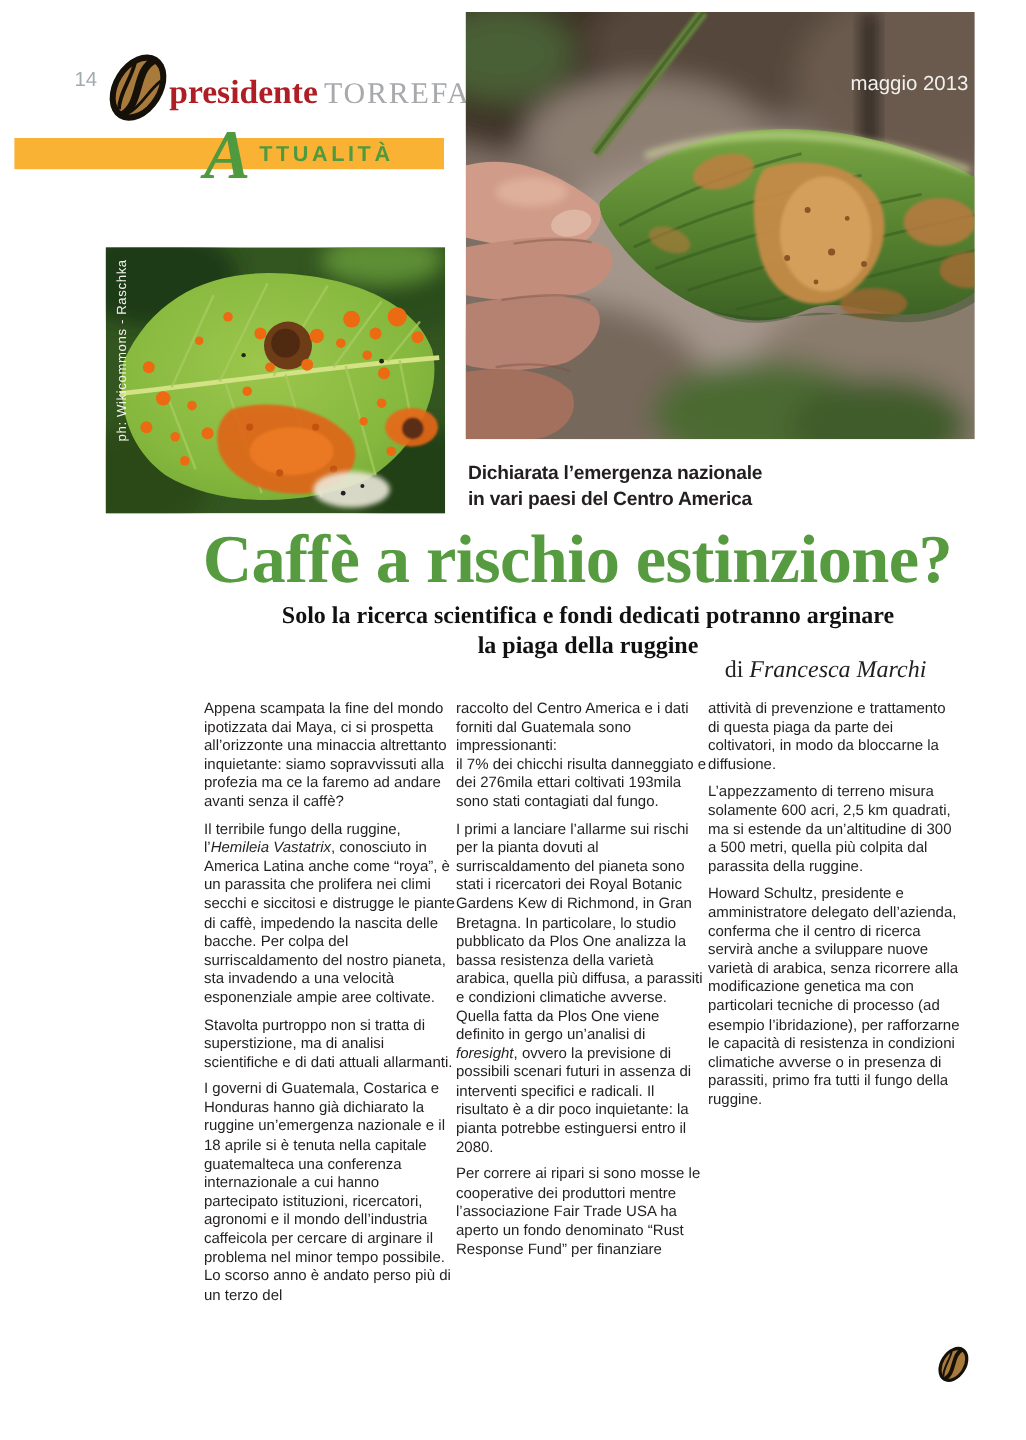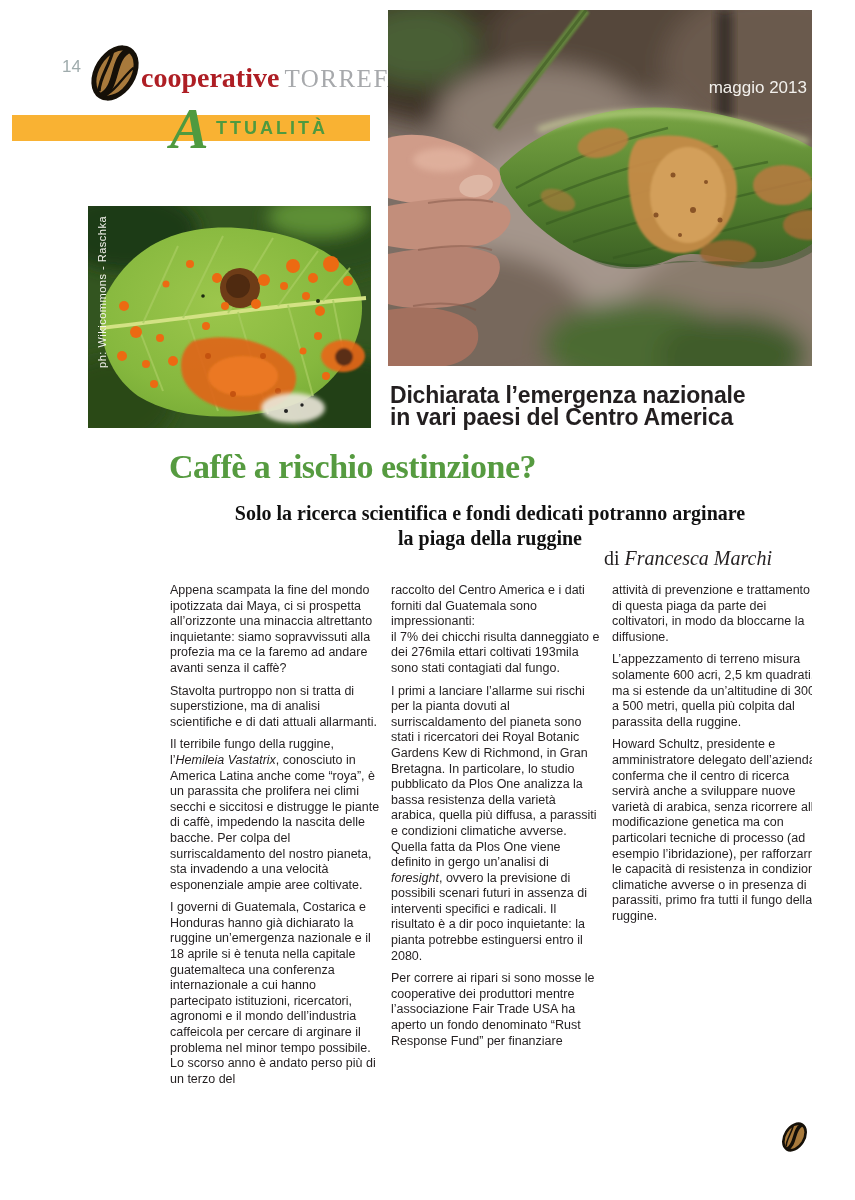--- a/index.html
+++ b/index.html
@@ -8,51 +8,51 @@
 
   
   .page-number{position:absolute;left:62px;top:57px;font-size:17px;color:#9fabac;}
   .bean{position:absolute;}
   .bean svg{display:block;transform:rotate(32deg);}
   .bean-header{left:92px;top:40px;width:46px;height:66px;}
   .bean-end{left:781px;top:1120px;width:27px;height:34px;}
   .masthead{position:absolute;left:141px;top:62px;font-family:"Liberation Serif",serif;white-space:nowrap;}
   .brand-red{color:#ae1e24;font-weight:bold;font-size:28px;}
   .brand-gray{color:#a7a9ac;font-size:25px;letter-spacing:1.5px;margin-left:5px;}
-  .issue-date{position:absolute;right:36px;top:50px;color:#f2f0ec;font-size:17px;margin-top:18px;}
+  .issue-date{position:absolute;right:36px;top:50px;color:#f2f0ec;font-size:17px;}
 
   
   .section-bar{position:absolute;left:12px;top:115px;width:358px;height:26px;background:#f9b233;}
   .section-initial{position:absolute;left:170px;top:100px;font-family:"Liberation Serif",serif;
                    font-style:italic;font-weight:bold;font-size:58px;line-height:58px;color:#4f9a3f;}
   .section-rest{position:absolute;left:216px;top:115px;font-size:18px;line-height:26px;
                 font-weight:bold;letter-spacing:3px;color:#4f9a3f;}
 
   
   .photo{position:absolute;overflow:hidden;}
   .photo-right{left:388px;top:10px;width:455px;height:356px;}
   .photo-left{left:88px;top:206px;width:283px;height:222px;}
   .v-credit{position:absolute;writing-mode:vertical-rl;transform:rotate(180deg);
             color:#f4f2ee;font-size:11px;letter-spacing:.5px;white-space:nowrap;}
   .credit-left{left:8px;top:10px;}
   .credit-right{right:12px;bottom:12px;}
 
   
-  .kicker{position:absolute;left:390px;top:384px;width:420px;font-weight:bold;font-size:23px;
+  .kicker{position:absolute;left:390px;top:384px;width:420px;font-weight:bold;font-size:16px;
           line-height:22px;white-space:pre-line;letter-spacing:-.2px;}
   .title{position:absolute;left:169px;top:443px;width:680px;font-family:"Liberation Serif",serif;
-         font-weight:bold;font-size:34px;line-height:48px;color:#569b40;letter-spacing:-.5px;}
+         font-weight:bold;font-size:57px;line-height:48px;color:#569b40;letter-spacing:-.5px;}
   .subtitle{position:absolute;left:170px;top:501px;width:640px;font-family:"Liberation Serif",serif;
             font-weight:bold;font-size:20px;line-height:25px;white-space:pre-line;color:#111111;text-align:center;}
   .byline{position:absolute;left:170px;top:547px;width:602px;text-align:right;
           font-family:"Liberation Serif",serif;font-size:20px;}
   .byline .author{font-style:italic;}
 
   
-  .columns{position:absolute;left:170px;top:583px;width:652px;display:flex;gap:11px;}
+  .columns{position:absolute;left:170px;top:583px;width:652px;display:flex;}
   .col{width:210px;}
   .col p{margin:0 0 7px 0;font-size:12.5px;line-height:15.6px;white-space:pre-line;}
   .col p em{font-style:italic;}
 </style>
 </head>
 <body>
 
 <div class="page">
 
   <div class="page-number">14</div>
@@ -61,21 +61,21 @@
     <svg width="46" height="66" viewBox="0 0 60 84">
       <ellipse cx="30" cy="42" rx="27" ry="39" fill="#151008"></ellipse>
       <ellipse cx="30" cy="42" rx="20.5" ry="32" fill="#a87a3c"></ellipse>
       <path d="M30,6 C15,28 45,56 30,78" stroke="#151008" stroke-width="8" fill="none"></path>
       <path d="M13,21 C19,40 16,58 25,73" stroke="#151008" stroke-width="4" fill="none"></path>
       <path d="M47,23 C41,40 44,56 36,71" stroke="#151008" stroke-width="3" fill="none"></path>
     </svg>
   </div>
 
   <div class="masthead">
-    <span class="brand-red">cooperative</span><span class="brand-gray">TORREFATTORI</span>
+    <span class="brand-red">presidente</span><span class="brand-gray">TORREFATTORI</span>
   </div>
 
   <div class="section-bar"></div>
   <div class="section-initial">A</div>
   <div class="section-rest">TTUALITÀ</div>
 
   <div class="photo photo-right">
     <svg width="455" height="356" viewBox="0 0 455 356">
       <defs>
         <filter id="b12" x="-50%" y="-50%" width="200%" height="200%">
@@ -256,22 +256,22 @@
   <h1 class="title" style="margin:0;">Caffè a rischio estinzione?</h1>
   <div class="subtitle">Solo la ricerca scientifica e fondi dedicati potranno arginare
 la piaga della ruggine</div>
   <div class="byline">
     <span>di </span><span class="author">Francesca Marchi</span>
   </div>
 
   <div class="columns">
     <div class="col">
         <p>Appena scampata la fine del mondo ipotizzata dai Maya, ci si prospetta all’orizzonte una minaccia altrettanto inquietante: siamo sopravvissuti alla profezia ma ce la faremo ad andare avanti senza il caffè?</p>
+        <p>Il terribile fungo della ruggine, l’<em>Hemileia Vastatrix</em>, conosciuto in America Latina anche come “roya”, è un parassita che prolifera nei climi secchi e siccitosi e distrugge le piante di caffè, impedendo la nascita delle bacche. Per colpa del surriscaldamento del nostro pianeta, sta invadendo a una velocità esponenziale ampie aree coltivate.</p>
         <p>Stavolta purtroppo non si tratta di superstizione, ma di analisi scientifiche e di dati attuali allarmanti.</p>
-        <p>Il terribile fungo della ruggine, l’<em>Hemileia Vastatrix</em>, conosciuto in America Latina anche come “roya”, è un parassita che prolifera nei climi secchi e siccitosi e distrugge le piante di caffè, impedendo la nascita delle bacche. Per colpa del surriscaldamento del nostro pianeta, sta invadendo a una velocità esponenziale ampie aree coltivate.</p>
         <p>I governi di Guatemala, Costarica e Honduras hanno già dichiarato la ruggine un’emergenza nazionale e il 18 aprile si è tenuta nella capitale guatemalteca una conferenza internazionale a cui hanno partecipato istituzioni, ricercatori, agronomi e il mondo dell’industria caffeicola per cercare di arginare il problema nel minor tempo possibile. Lo scorso anno è andato perso più di un terzo del</p>
       </div>
     <div class="col">
         <p>raccolto del Centro America e i dati forniti dal Guatemala sono impressionanti:
 il 7% dei chicchi risulta danneggiato e dei 276mila ettari coltivati 193mila sono stati contagiati dal fungo.</p>
         <p>I primi a lanciare l’allarme sui rischi per la pianta dovuti al surriscaldamento del pianeta sono stati i ricercatori dei Royal Botanic Gardens Kew di Richmond, in Gran Bretagna. In particolare, lo studio pubblicato da Plos One analizza la bassa resistenza della varietà arabica, quella più diffusa, a parassiti e condizioni climatiche avverse. Quella fatta da Plos One viene definito in gergo un’analisi di <em>foresight</em>, ovvero la previsione di possibili scenari futuri in assenza di interventi specifici e radicali. Il risultato è a dir poco inquietante: la pianta potrebbe estinguersi entro il 2080.</p>
         <p>Per correre ai ripari si sono mosse le cooperative dei produttori mentre l’associazione Fair Trade USA ha aperto un fondo denominato “Rust Response Fund” per finanziare</p>
       </div>
     <div class="col">
         <p>attività di prevenzione e trattamento di questa piaga da parte dei coltivatori, in modo da bloccarne la diffusione.</p>

